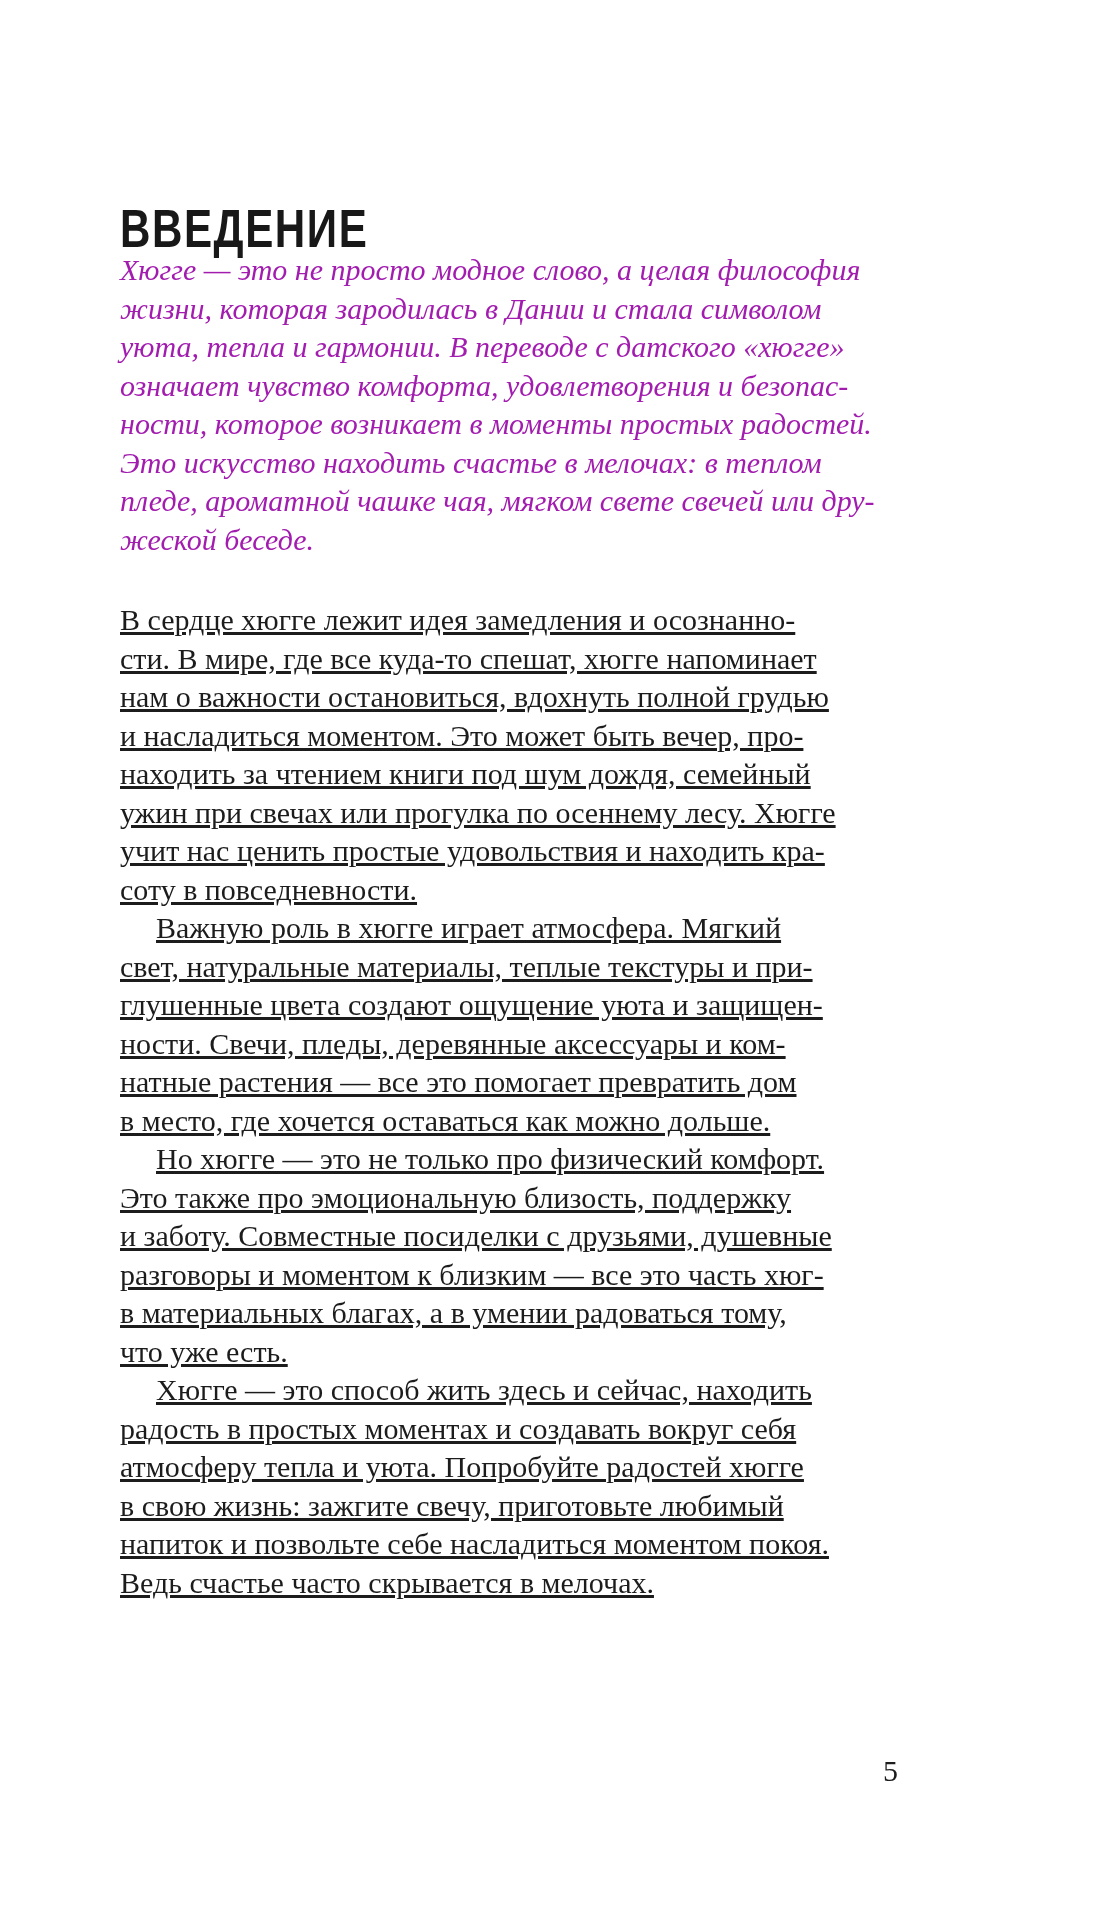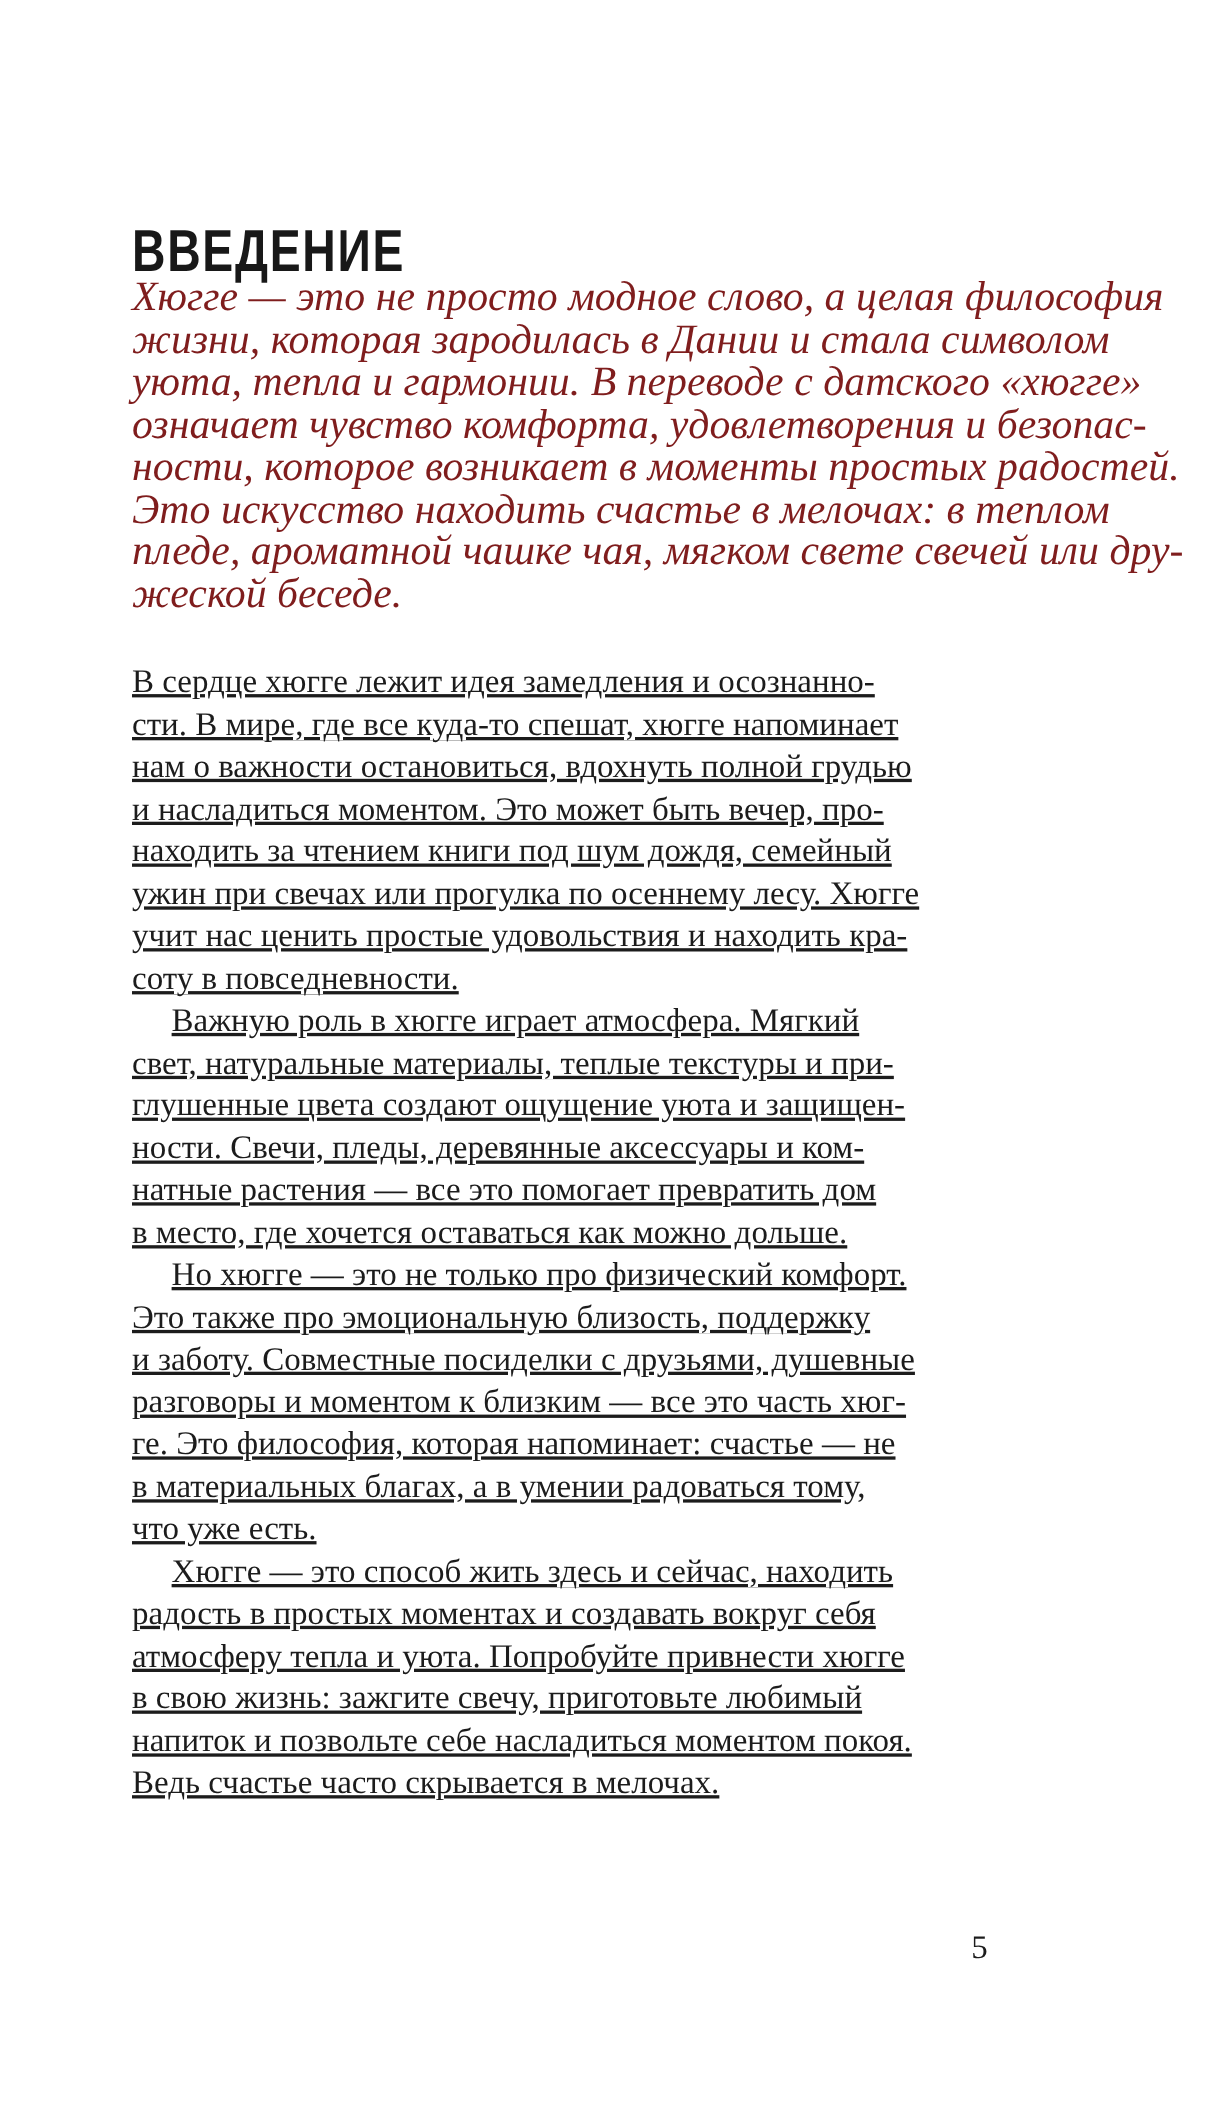--- a/index.html
+++ b/index.html
@@ -28,23 +28,23 @@
     transform-origin: left top;
     white-space: nowrap;
   }
   .lead {
     position: absolute;
     left: 120px;
     top: 251px;
     width: 778px;
     font-family: "Liberation Serif", "DejaVu Serif", serif;
     font-style: italic;
-    font-size: 38px;
+    font-size: 30px;
     line-height: 38.5px;
-    color: #7f1d1d;
+    color: #a21caf;
   }
   .body-text {
     position: absolute;
     left: 120px;
     top: 601px;
     width: 778px;
     font-family: "Liberation Serif", "DejaVu Serif", serif;
     font-size: 30px;
     line-height: 38.5px;
     color: #1c1c1c;
@@ -102,28 +102,27 @@
         <div class="line">глушенные цвета создают ощущение уюта и защищен-</div>
         <div class="line">ности. Свечи, пледы, деревянные аксессуары и ком-</div>
         <div class="line">натные растения — все это помогает превратить дом</div>
         <div class="line">в место, где хочется оставаться как можно дольше.</div>
       </div>
       <div class="para indent">
         <div class="line">Но хюгге — это не только про физический комфорт.</div>
         <div class="line">Это также про эмоциональную близость, поддержку</div>
         <div class="line">и заботу. Совместные посиделки с друзьями, душевные</div>
         <div class="line">разговоры и моментом к близким — все это часть хюг-</div>
-        <div class="line">ге. Это философия, которая напоминает: счастье — не</div>
         <div class="line">в материальных благах, а в умении радоваться тому,</div>
         <div class="line">что уже есть.</div>
       </div>
       <div class="para indent">
         <div class="line">Хюгге — это способ жить здесь и сейчас, находить</div>
         <div class="line">радость в простых моментах и создавать вокруг себя</div>
-        <div class="line">атмосферу тепла и уюта. Попробуйте привнести хюгге</div>
+        <div class="line">атмосферу тепла и уюта. Попробуйте радостей хюгге</div>
         <div class="line">в свою жизнь: зажгите свечу, приготовьте любимый</div>
         <div class="line">напиток и позвольте себе насладиться моментом покоя.</div>
         <div class="line">Ведь счастье часто скрывается в мелочах.</div>
       </div>
     </div>
 
   <div class="page-number">5</div>
 </div>
 
 </body></html>

